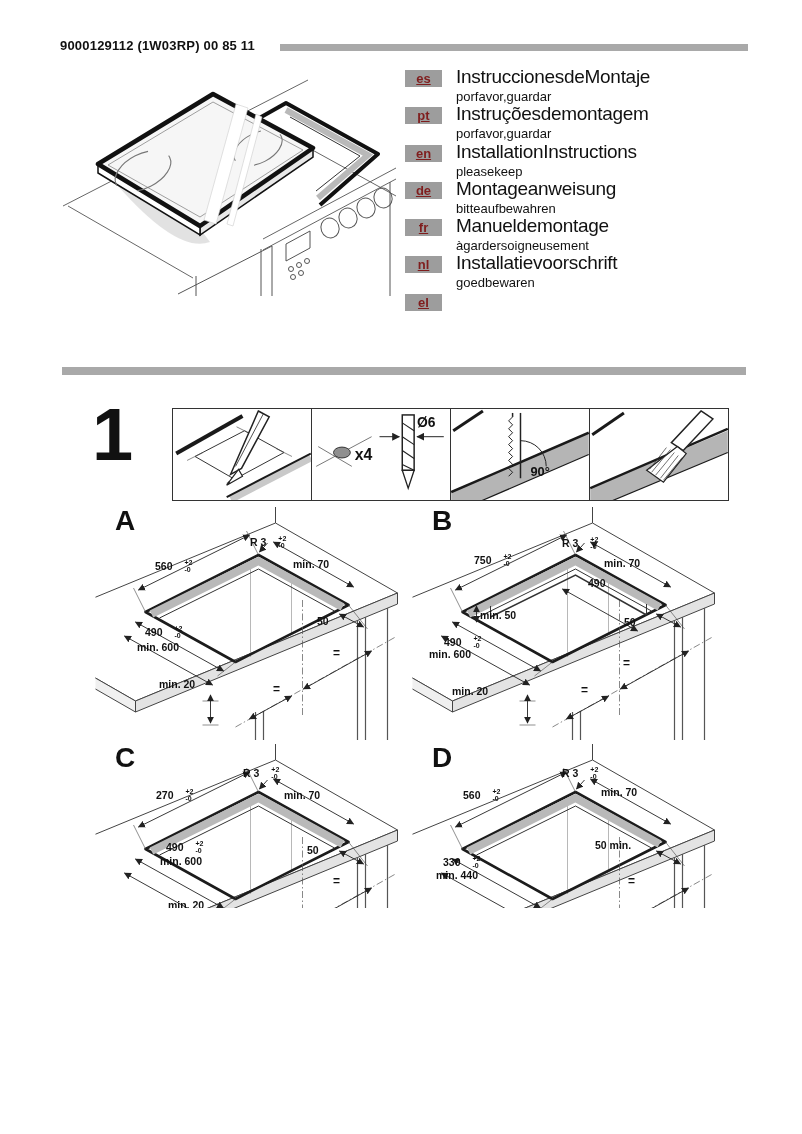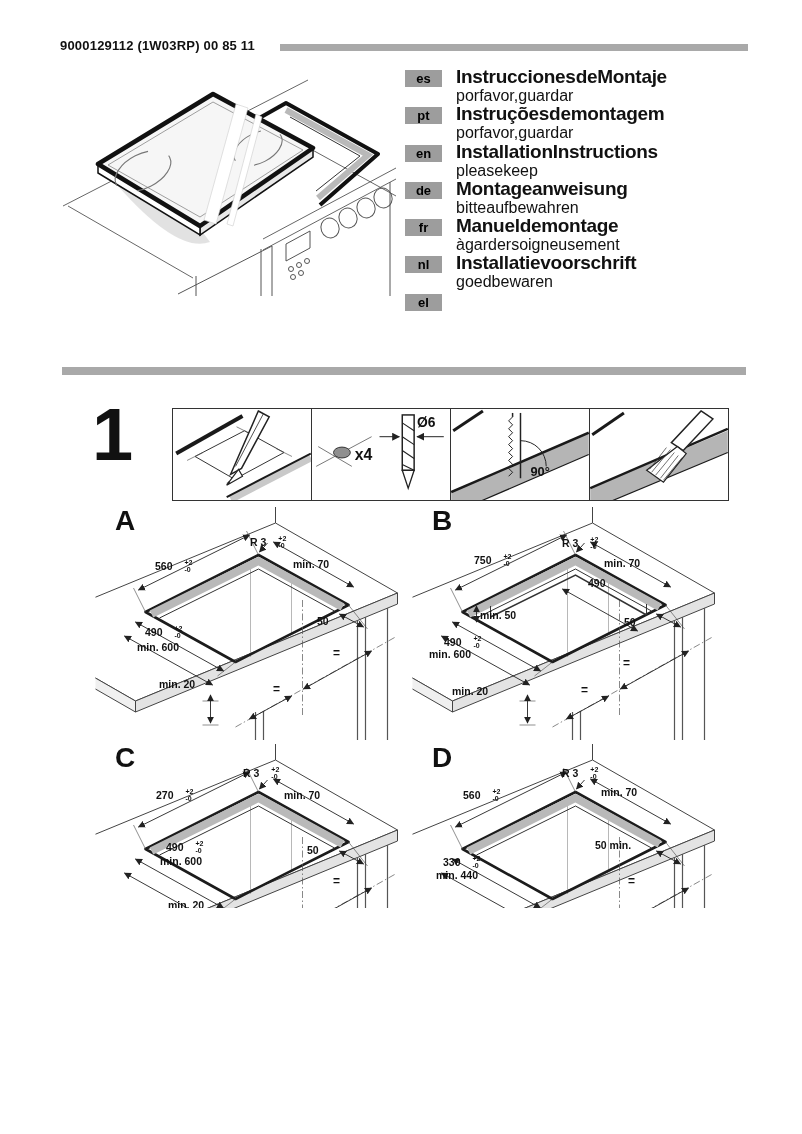--- a/index.html
+++ b/index.html
@@ -6,26 +6,26 @@
   .page{position:relative;width:802px;height:908px;background:#fff;overflow:hidden;
         font-family:"Liberation Sans","DejaVu Sans",sans-serif;color:#111;}
   .doc-number{position:absolute;left:60px;top:38px;font-size:13px;font-weight:bold;letter-spacing:.2px;}
   .bar{position:absolute;background:#a9a9a9;}
   .bar.top{left:280px;top:44px;width:468px;height:7px;}
   .bar.sep{left:62px;top:367px;width:684px;height:8px;}
 
   
   .lang-list{position:absolute;left:405px;top:67px;width:396px;}
   .lang-row{display:flex;align-items:flex-start;height:37.3px;}
-  .lang-badge{flex:0 0 37px;height:17px;margin-top:3px;background:#9d9d9d;color:#000000;
-              font-weight:bold;font-size:13px;text-align:center;line-height:17px;}
+  .lang-badge{flex:0 0 37px;height:17px;margin-top:3px;background:#9d9d9d;color:#7f1d1d;
+              font-weight:bold;font-size:13px;text-align:center;line-height:17px;text-decoration:underline;}
   .lang-text{margin-left:14px;}
-  .lang-title{font-size:19px;font-weight:bold;line-height:1;letter-spacing:-.3px;white-space:nowrap;text-align:right;}
+  .lang-title{font-size:19px;font-weight:normal;line-height:1;letter-spacing:-.3px;white-space:nowrap;text-align:right;}
   .lang-row:last-child .lang-title{font-size:22px;}
-  .lang-sub{font-size:16px;line-height:1.15;margin-top:1px;}
+  .lang-sub{font-size:13px;line-height:1.15;margin-top:1px;}
 
   
   .step-number{position:absolute;left:92px;top:398px;font-size:74px;font-weight:bold;line-height:1;}
   .panels{position:absolute;left:172px;top:408px;width:557px;height:93px;display:flex;
           border:1.5px solid #333;box-sizing:border-box;background:#fff;}
   .panel{flex:1;border-right:1.5px solid #333;position:relative;}
   .panel:last-child{border-right:none;}
   .panel svg{display:block;width:100%;height:100%;}
 
   

